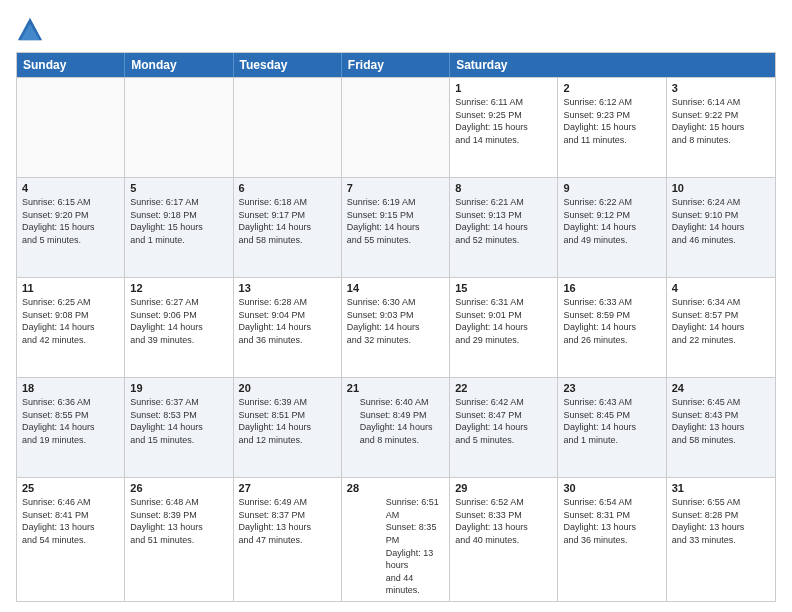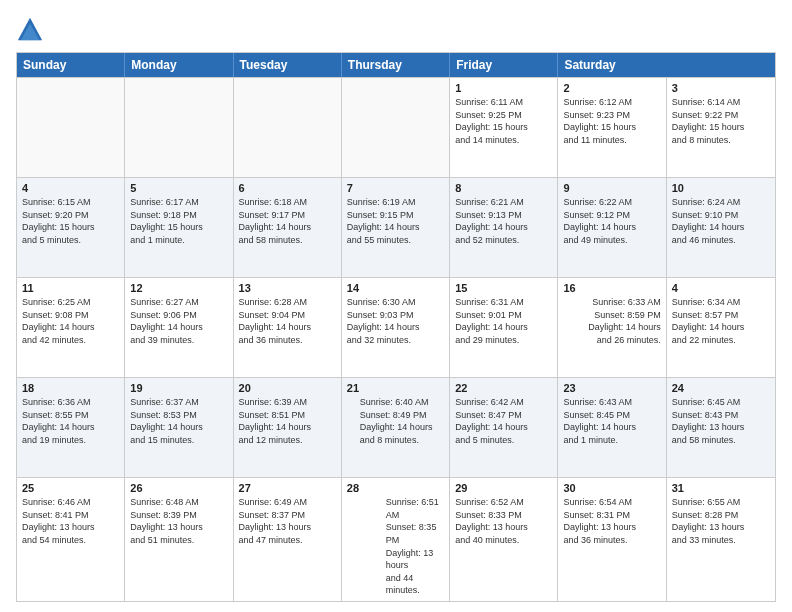--- a/index.html
+++ b/index.html
@@ -135,21 +135,20 @@
       <div class="month-title"></div>
       <div class="location-title"></div>
     </div>
   </div>
 
   <div class="calendar">
     <div class="cal-header-row">
     <div class="cal-header-cell">Sunday</div>
         <div class="cal-header-cell">Monday</div>
         <div class="cal-header-cell">Tuesday</div>
-        <div class="cal-header-cell">Thursday</div>
         <div class="cal-header-cell">Friday</div>
         <div class="cal-header-cell">Saturday</div>
       </div>
     <div class="cal-body">
     <div class="cal-week">
           <div class="cal-cell empty"></div>
           <div class="cal-cell empty"></div>
           <div class="cal-cell empty"></div>
           <div class="cal-cell empty"></div>
           <div class="cal-cell">
@@ -256,21 +255,21 @@
           </div>
           <div class="cal-cell">
             <div class="cal-day-num">15</div>
             <div class="cal-cell-text" style="white-space: pre-line;">Sunrise: 6:31 AM
 Sunset: 9:01 PM
 Daylight: 14 hours
 and 29 minutes.</div>
           </div>
           <div class="cal-cell">
             <div class="cal-day-num">16</div>
-            <div class="cal-cell-text" style="white-space: pre-line; text-align: right;">Sunrise: 6:33 AM
+            <div class="cal-cell-text" style="white-space: pre-line;">Sunrise: 6:33 AM
 Sunset: 8:59 PM
 Daylight: 14 hours
 and 26 minutes.</div>
           </div>
           <div class="cal-cell">
             <div class="cal-day-num">4</div>
             <div class="cal-cell-text" style="white-space: pre-line;">Sunrise: 6:34 AM
 Sunset: 8:57 PM
 Daylight: 14 hours
 and 22 minutes.</div>

